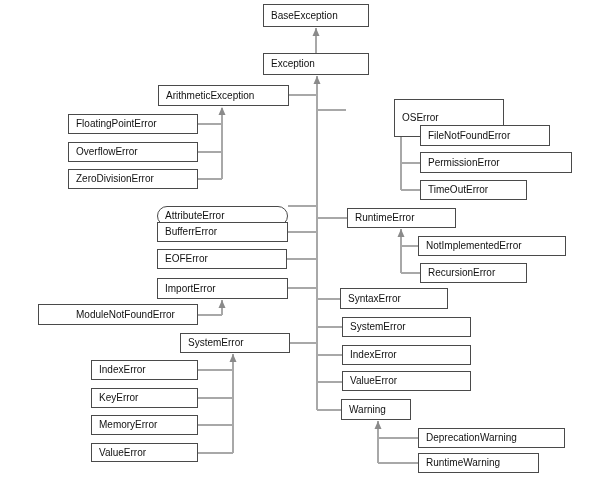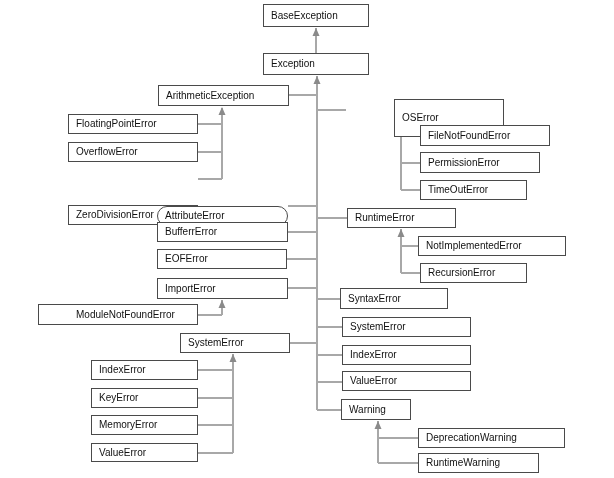--- a/index.html
+++ b/index.html
@@ -79,24 +79,24 @@
       <polygon points="222,300 218.5,308 225.5,308" fill="#8a8a8a"></polygon>
       <polygon points="233,354 229.5,362 236.5,362" fill="#8a8a8a"></polygon>
       <polygon points="378,421 374.5,429 381.5,429" fill="#8a8a8a"></polygon>
     </svg>
   <div id="nodes">
       <div class="node" style="left: 263px; top: 4px; width: 106px; height: 23px;">BaseException</div>
       <div class="node" style="left: 263px; top: 53px; width: 106px; height: 22px;">Exception</div>
       <div class="node" style="left: 158px; top: 85px; width: 131px; height: 21px;">ArithmeticException</div>
       <div class="node" style="left: 68px; top: 114px; width: 130px; height: 20px;">FloatingPointError</div>
       <div class="node" style="left: 68px; top: 142px; width: 130px; height: 20px;">OverflowError</div>
-      <div class="node" style="left: 68px; top: 169px; width: 130px; height: 20px; margin-top: 36px;">ZeroDivisionError</div>
+      <div class="node" style="left: 68px; top: 169px; width: 130px; height: 20px;">ZeroDivisionError</div>
       <div class="node" style="left: 346px; top: 99px; width: 110px; height: 38px; margin-left: 48px;">OSError</div>
       <div class="node" style="left: 420px; top: 125px; width: 130px; height: 21px;">FileNotFoundError</div>
-      <div class="node" style="left: 420px; top: 152px; width: 120px; height: 21px;">PermissionError</div>
+      <div class="node" style="left: 420px; top: 152px; width: 152px; height: 21px;">PermissionError</div>
       <div class="node" style="left: 420px; top: 180px; width: 107px; height: 20px;">TimeOutError</div>
       <div class="node" style="left: 157px; top: 206px; width: 131px; height: 20px; border-radius: 10px;">AttributeError</div>
       <div class="node" style="left: 157px; top: 222px; width: 131px; height: 20px;">BufferrError</div>
       <div class="node" style="left: 157px; top: 249px; width: 130px; height: 20px;">EOFError</div>
       <div class="node" style="left: 157px; top: 278px; width: 131px; height: 21px;">ImportError</div>
       <div class="node" style="left: 38px; top: 304px; width: 160px; height: 21px; padding-left: 37px;">ModuleNotFoundError</div>
       <div class="node" style="left: 347px; top: 208px; width: 109px; height: 20px;">RuntimeError</div>
       <div class="node" style="left: 418px; top: 236px; width: 148px; height: 20px;">NotImplementedError</div>
       <div class="node" style="left: 420px; top: 263px; width: 107px; height: 20px;">RecursionError</div>
       <div class="node" style="left: 340px; top: 288px; width: 108px; height: 21px;">SyntaxError</div>

